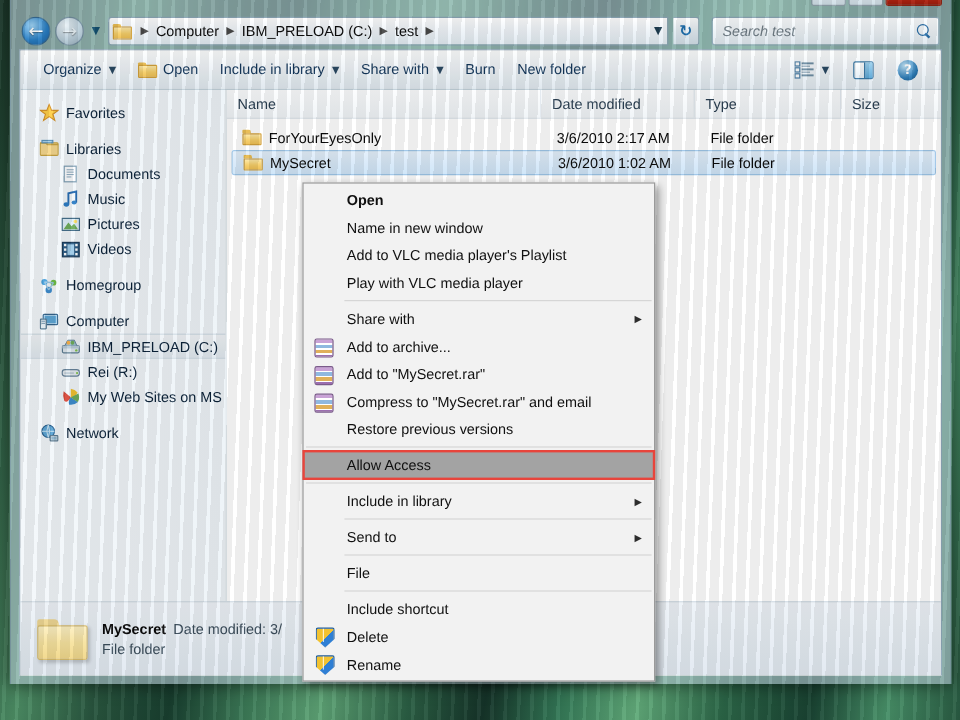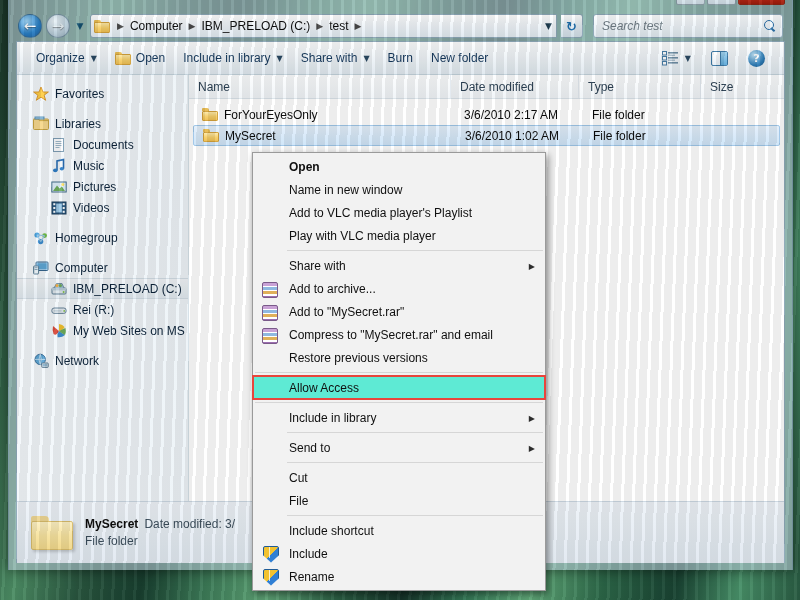--- a/index.html
+++ b/index.html
@@ -352,21 +352,21 @@
     transform: translateY(-50%);
     font-size: 8px; color: #2d2d2d;
     font-family: "DejaVu Sans", sans-serif;
   }
   .msep { height: 1px; background: #d6d6d6; margin: 3px 2px 3px 34px; }
   .msep.full { margin-left: 2px; }
 
   .mi.highlighted {
     outline: 2px solid #e8453c;
     outline-offset: -1px;
-    background: #5eead4;
+    background: #a3a3a3;
   }
 
   
   .rar {
     background: linear-gradient(#c9a2d6 0 22%, #ffffff 22% 30%, #8fb8e0 30% 52%,
                                  #ffffff 52% 60%, #e0b05a 60% 82%, #ffffff 82% 90%, #9c6fb0 90% 100%);
     border: 1px solid #7a5a8a; border-radius: 2px;
     height: 14px; margin-top: 1px;
   }
   
@@ -755,34 +755,31 @@
     <div class="msep"></div>
 
     <div class="mi">
       <span>Send to</span>
       <span class="subarrow">▶</span>
     </div>
 
     <div class="msep"></div>
 
     <div class="mi">
-      <span>Cut</span>
-    </div>
-    <div class="mi">
       <span>File</span>
     </div>
 
     <div class="msep"></div>
 
     <div class="mi">
       <span>Include shortcut</span>
     </div>
     <div class="mi">
       <span class="mico shield"></span>
-      <span>Include</span>
+      <span>Delete</span>
     </div>
     <div class="mi">
       <span class="mico shield"></span>
       <span>Rename</span>
     </div>
 
   </div>
 
 </div>
 

